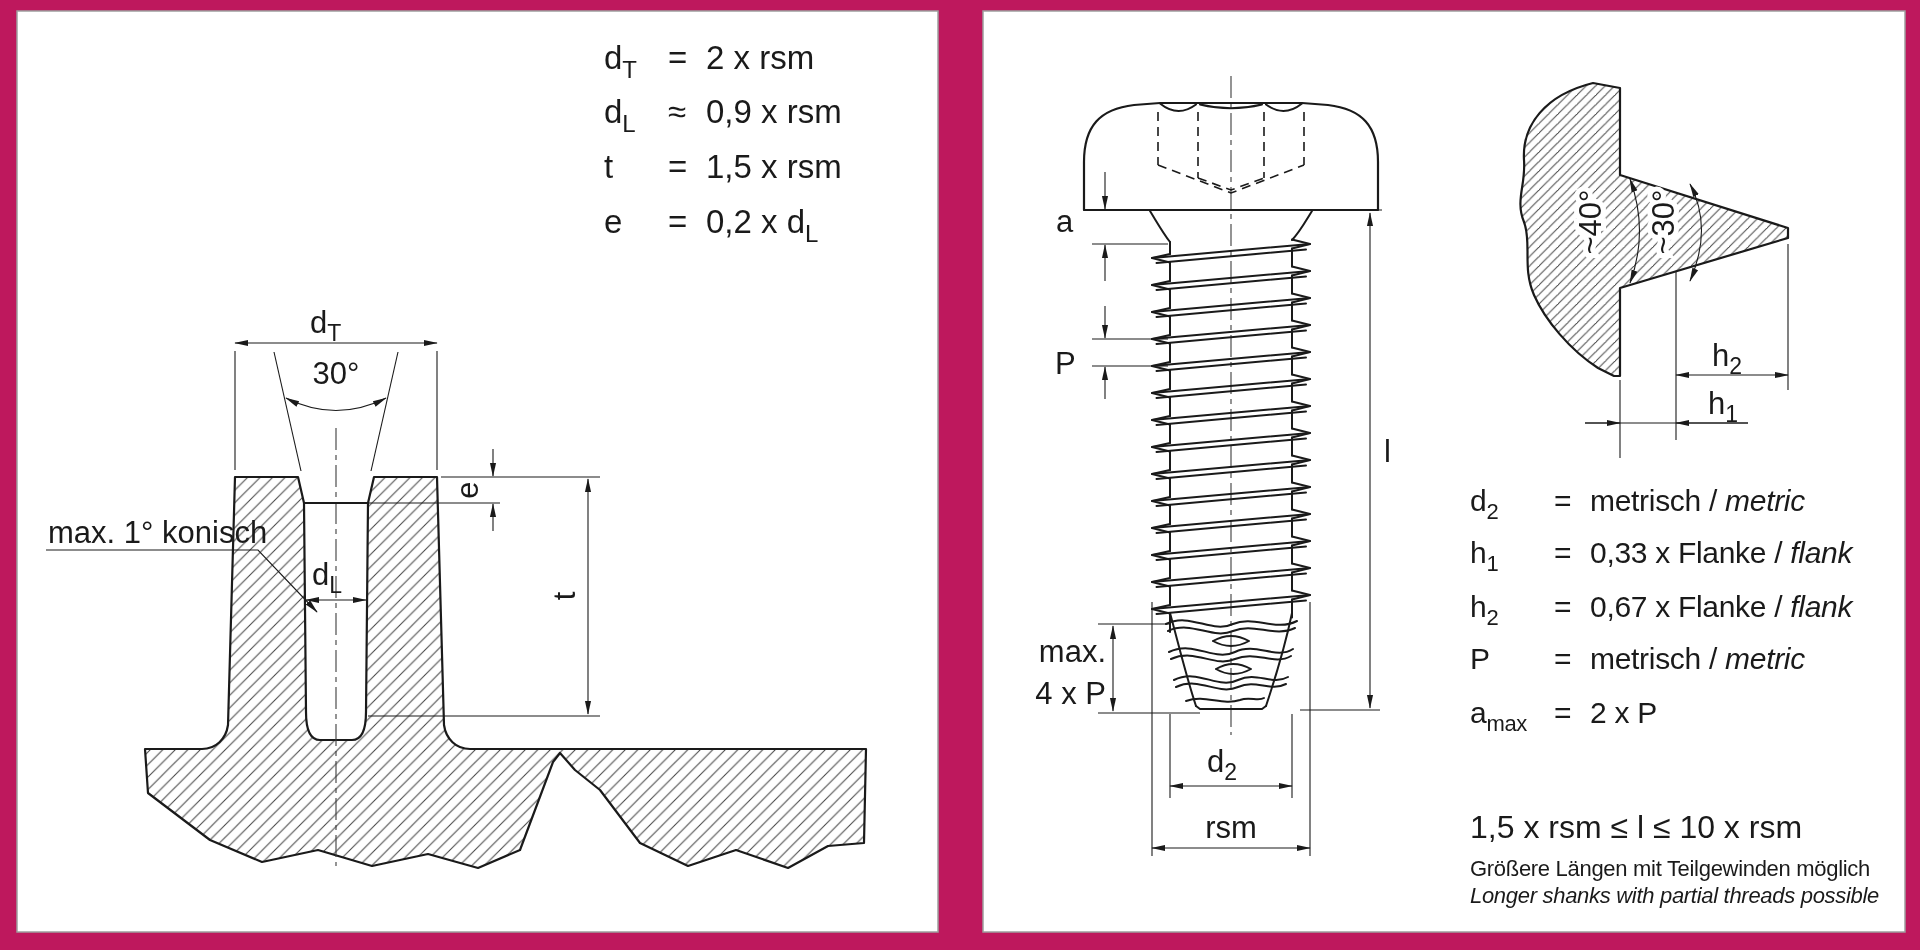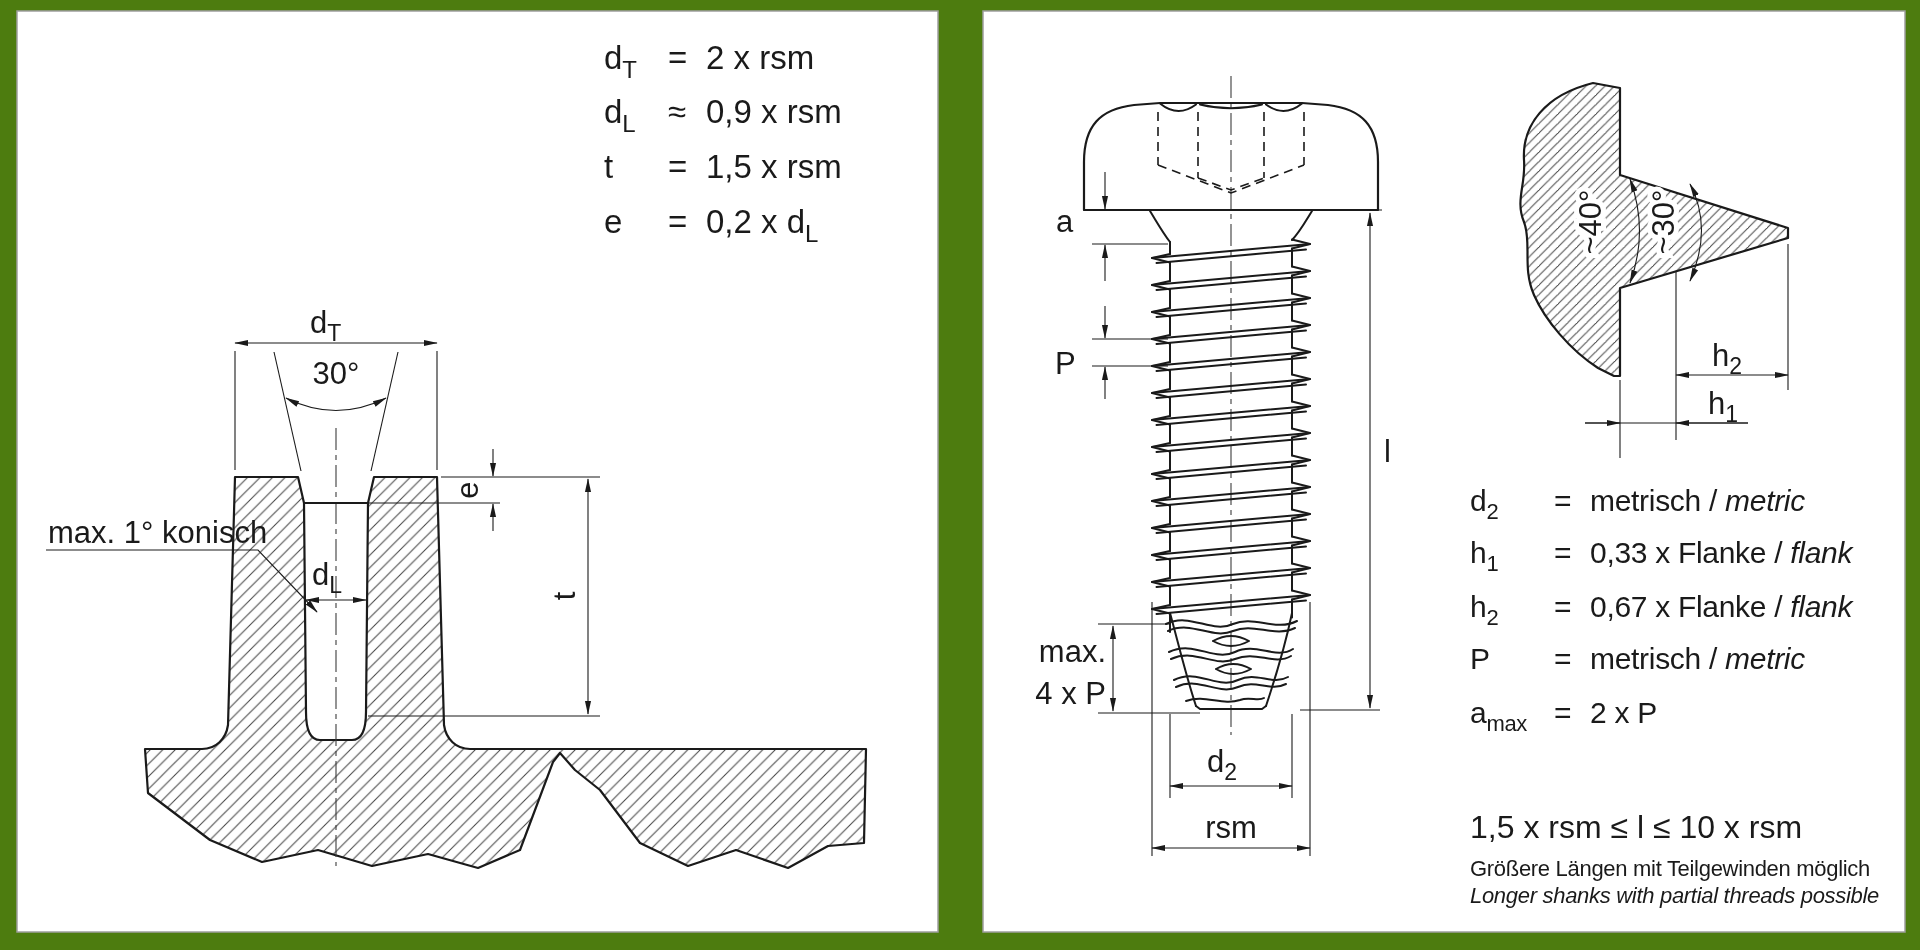--- a/index.html
+++ b/index.html
@@ -1,16 +1,16 @@
 <!DOCTYPE html>
 <html><head>
 <meta charset="utf-8">
 <style>
   html,body{margin:0;padding:0;background:#ffffff;}
-  #stage{position:relative;width:1920px;height:950px;background:#4d7c0f;overflow:hidden;}
+  #stage{position:relative;width:1920px;height:950px;background:#be185d;overflow:hidden;}
   svg{position:absolute;left:0;top:0;}
   svg text{font-family:"Liberation Sans", sans-serif;fill:#1a1a1a;}
   .ol{stroke:#1a1a1a;stroke-width:2.2;fill:none;stroke-linejoin:round;stroke-linecap:round;}
   .ol2{stroke:#1a1a1a;stroke-width:2;fill:none;stroke-linejoin:round;stroke-linecap:round;}
   .tl{stroke:#1a1a1a;stroke-width:1.1;fill:none;}
   .dash{stroke:#1a1a1a;stroke-width:1.6;fill:none;stroke-dasharray:9 6;}
   .cline{stroke:#3d3d3d;stroke-width:1.1;fill:none;stroke-dasharray:22 5 5 5;}
   .lbl{font-size:31px;}
   .lblsub{font-size:23px;}
   .halo{paint-order:stroke;stroke:#ffffff;stroke-width:10px;}

